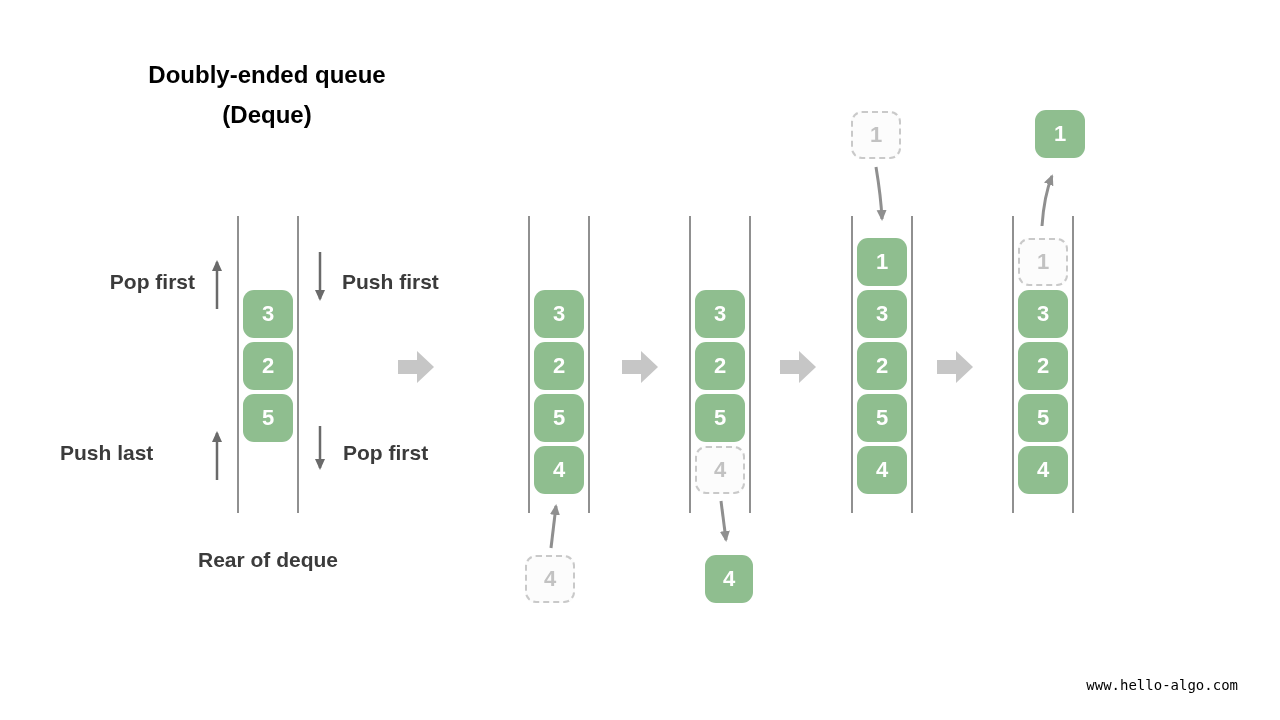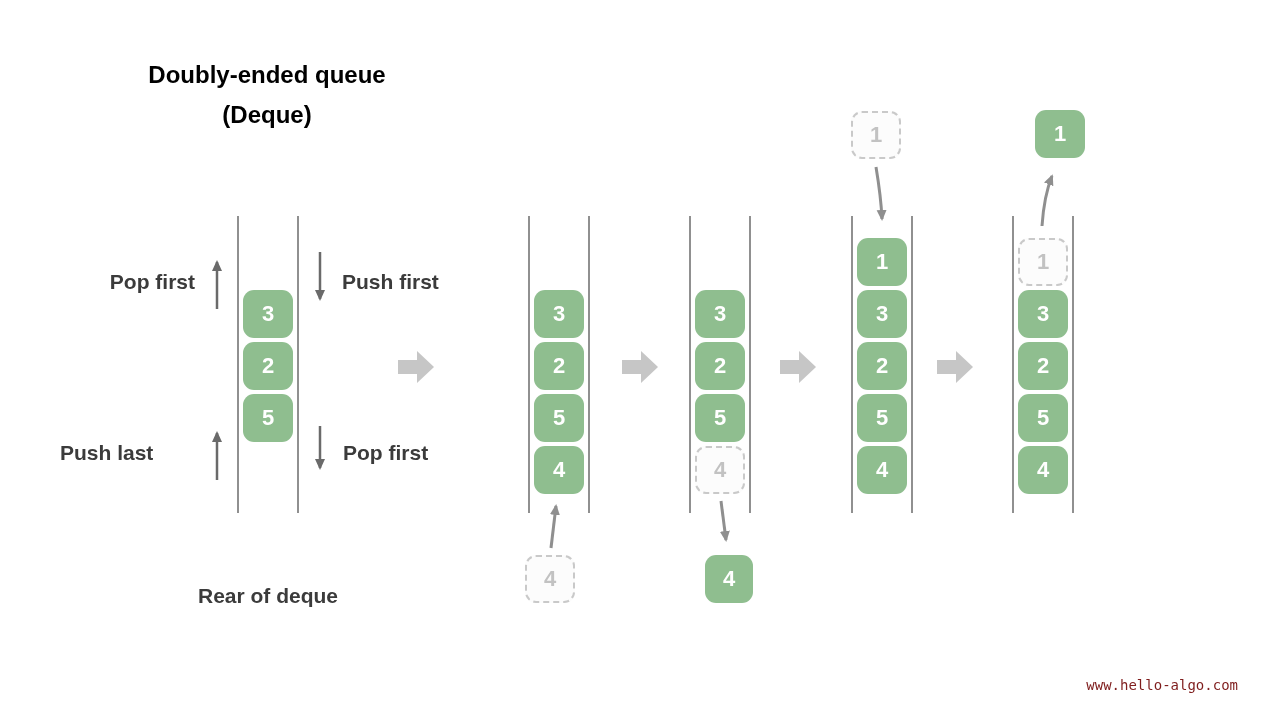--- a/index.html
+++ b/index.html
@@ -29,21 +29,21 @@
     width:46px; height:44px; background:#fcfcfc;
     border:2px dashed #c9c9c9; color:#c2c2c2; font-weight:600;
   }
   .mono-label {
     position:absolute; font-family:"DejaVu Sans Mono", monospace;
     font-size:23px; line-height:28px; color:#2f2f2f; white-space:pre;
   }
   .mono-label .g { color:#4c9b50; font-weight:bold; }
   .watermark {
     position:absolute; right:42px; top:677px;
-    font-family:"DejaVu Sans Mono", monospace; font-size:14px; color:#7f1d1d;
+    font-family:"DejaVu Sans Mono", monospace; font-size:14px; color:#000000;
   }
 </style>
 </head>
 <body>
 
 <div class="canvas">
 
   <svg class="svg-layer" viewBox="0 0 1280 720">
     <defs>
       <marker id="mDark" markerUnits="userSpaceOnUse" markerWidth="14" markerHeight="12" refX="9" refY="5" orient="auto">
@@ -87,21 +87,21 @@
 
     <polygon fill="#c6c6c6" points="398,360 417,360 417,351 434,367 417,383 417,374 398,374"></polygon>
     <polygon fill="#c6c6c6" points="622,360 641,360 641,351 658,367 641,383 641,374 622,374"></polygon>
     <polygon fill="#c6c6c6" points="780,360 799,360 799,351 816,367 799,383 799,374 780,374"></polygon>
     <polygon fill="#c6c6c6" points="937,360 956,360 956,351 973,367 956,383 956,374 937,374"></polygon>
   </svg>
 
   <div class="title-line" style="top:61px;">Doubly-ended queue</div>
   <div class="title-line" style="top:101px;">(Deque)</div>
 
-  <div class="center-label" style="top:547px;margin-top:36px;">Rear of deque</div>
+  <div class="center-label" style="top:547px;">Rear of deque</div>
 
   <div class="side-label" style="left:60px;width:135px;top:269px;text-align:right;">Pop first</div>
   <div class="side-label" style="left:342px;top:269px;">Push first</div>
   <div class="side-label" style="left:60px;width:133px;top:440px;text-align:left;">Push last</div>
   <div class="side-label" style="left:343px;top:440px;">Pop first</div>
 
   <div class="cell" style="left:243px;top:290px;">3</div>
   <div class="cell" style="left:243px;top:342px;">2</div>
   <div class="cell" style="left:243px;top:394px;">5</div>
 

